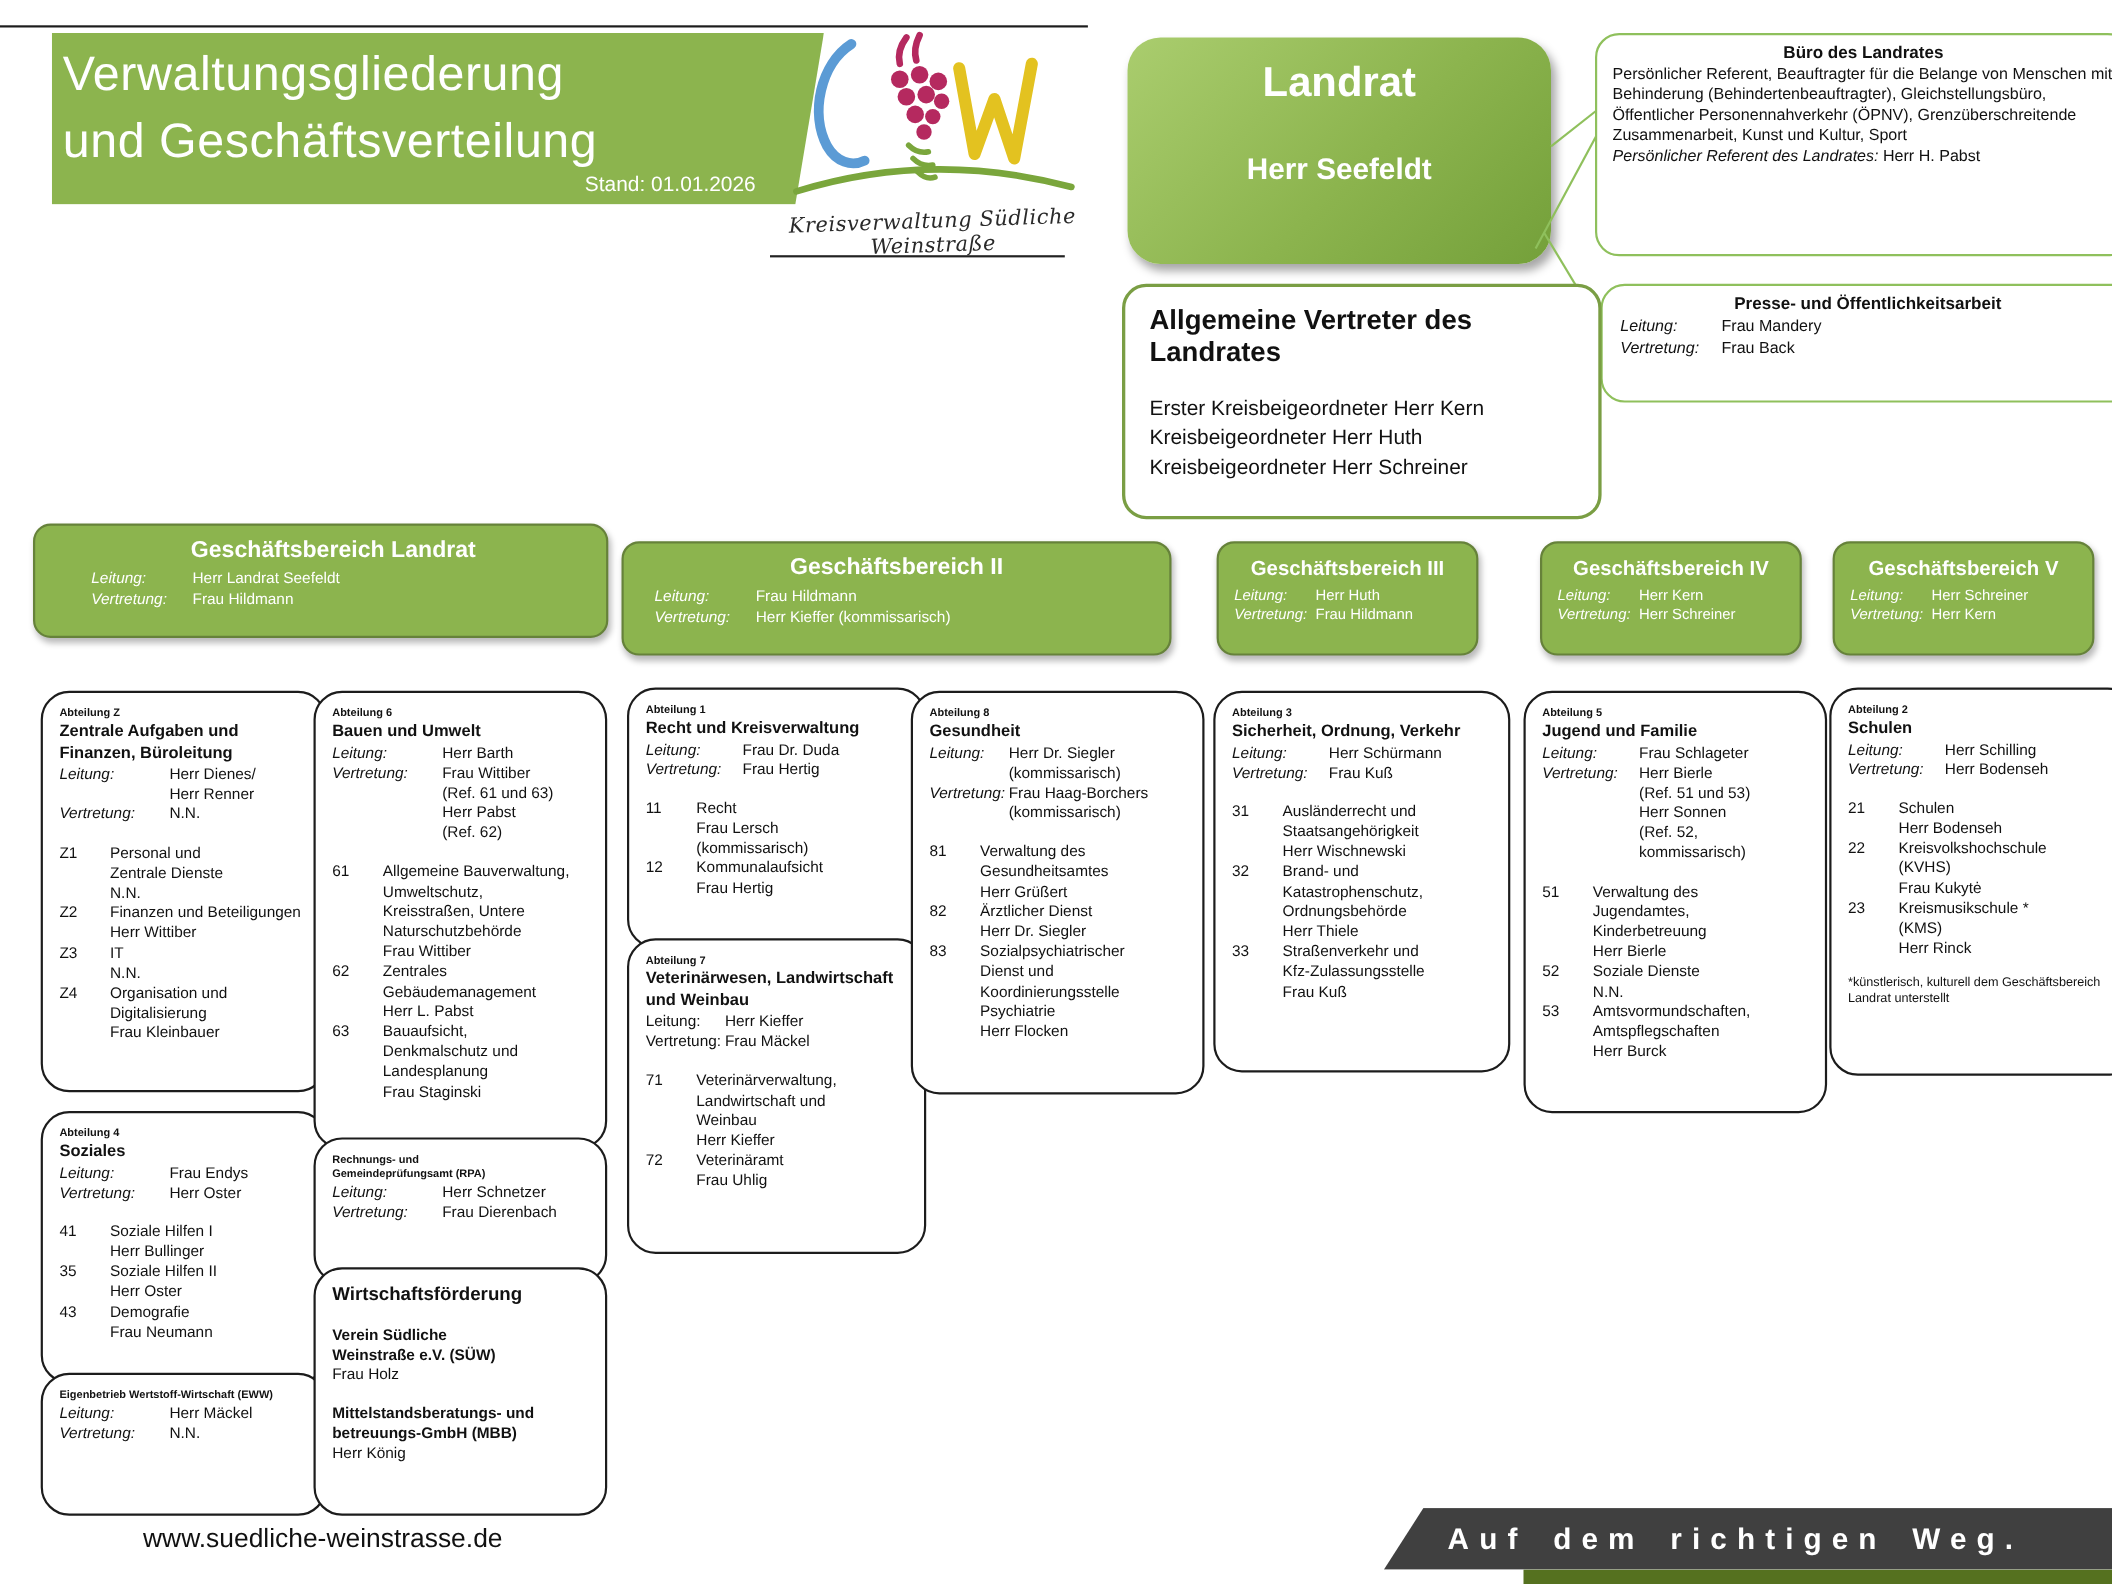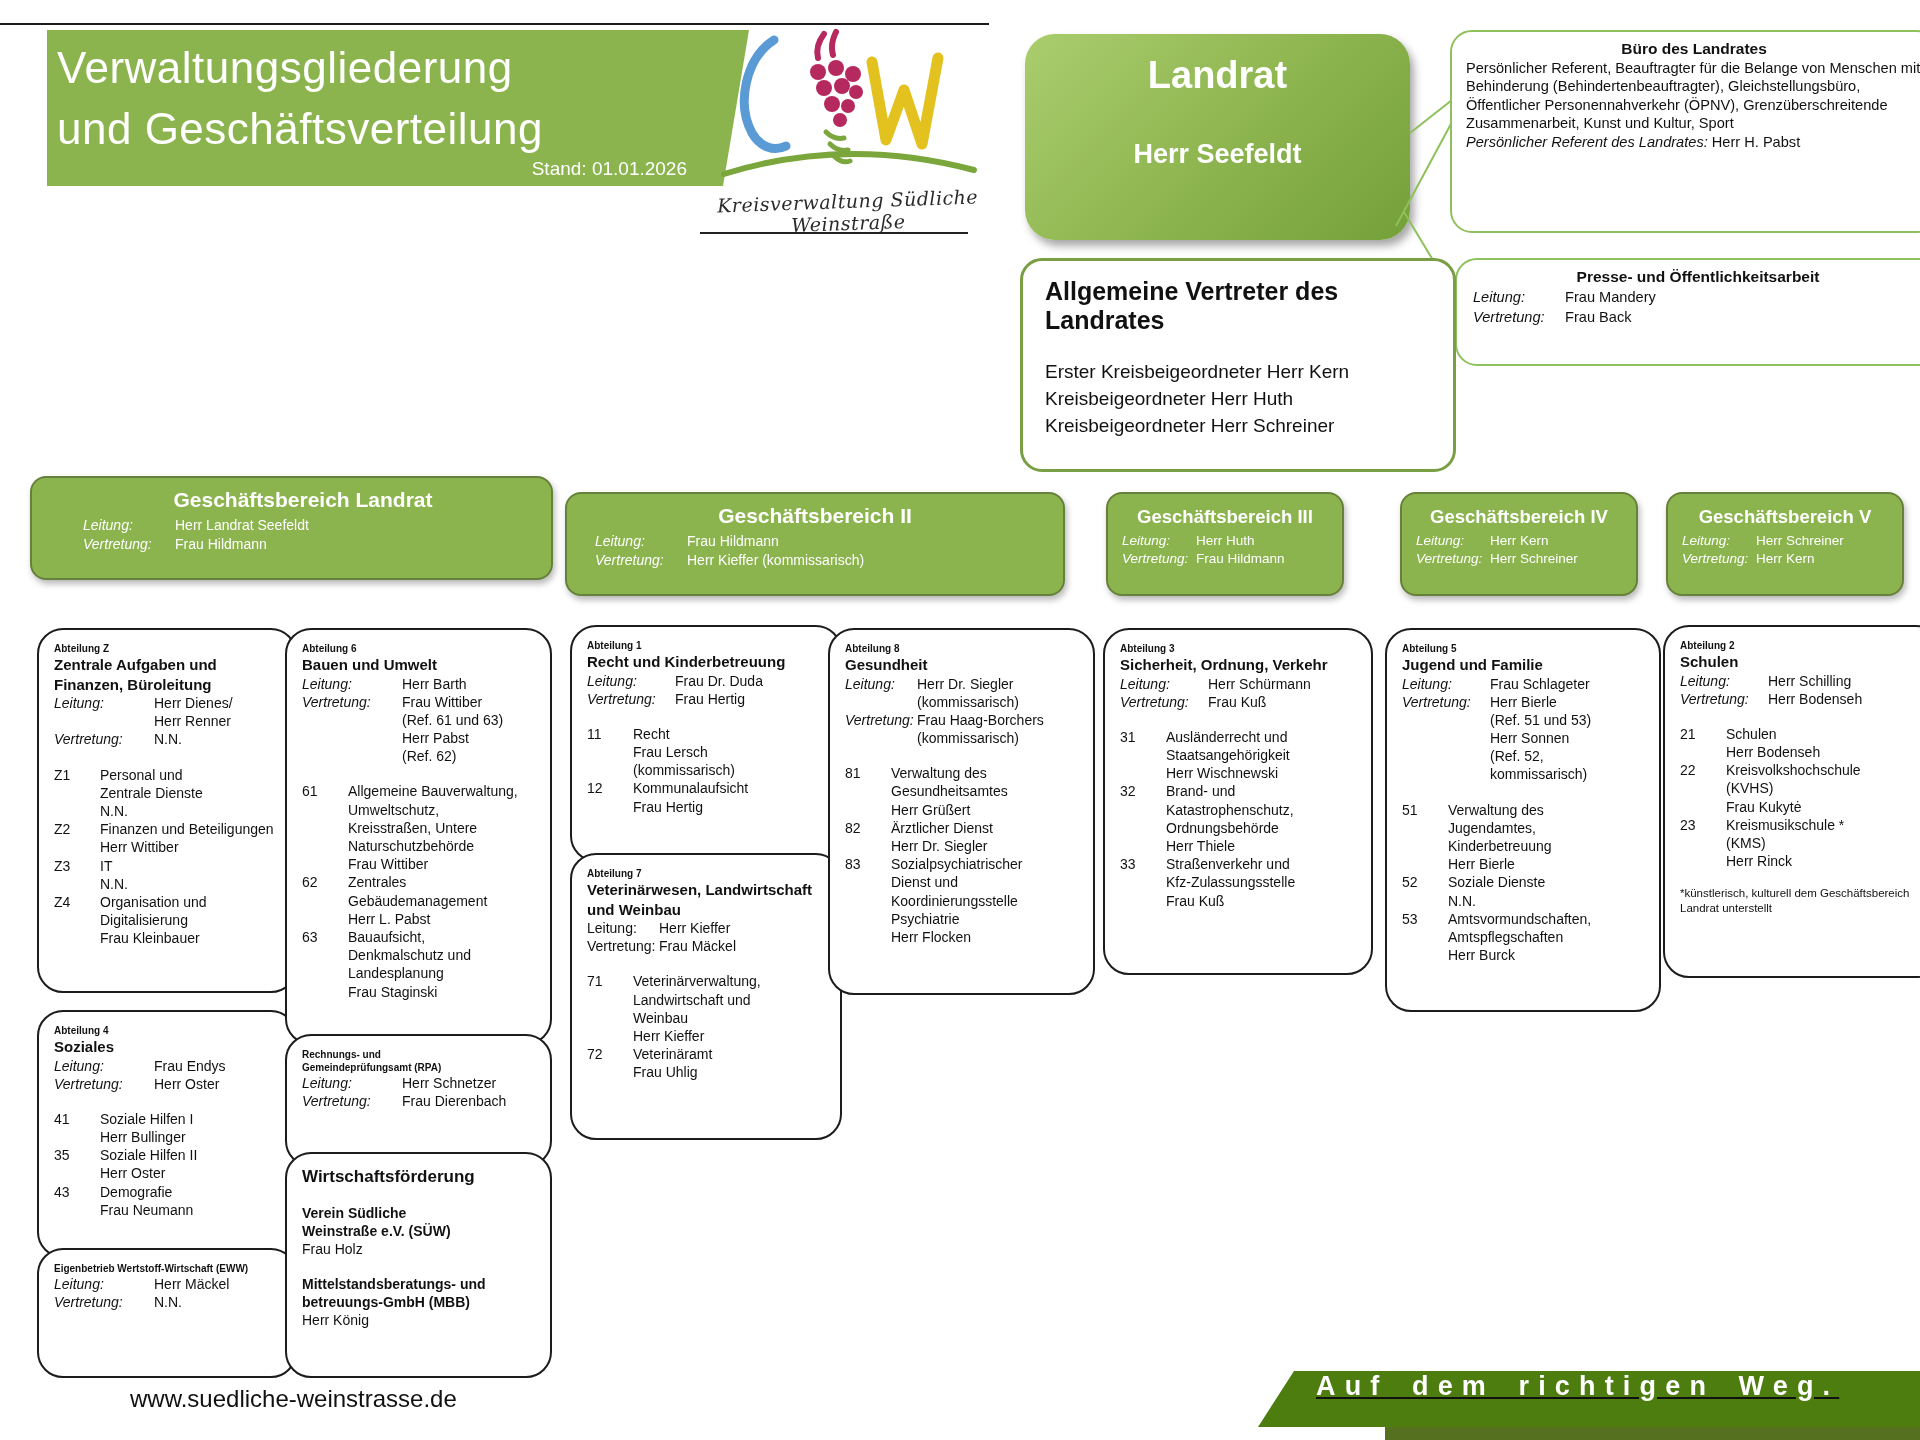--- a/index.html
+++ b/index.html
@@ -50,22 +50,22 @@
   .lrow{display:grid;grid-template-columns:100px 1fr;}
   .lab-sm .lrow{grid-template-columns:72px 1fr;}
   .lab-md .lrow{grid-template-columns:88px 1fr;}
   .refs{margin-top:17px;}
   .rrow{display:grid;grid-template-columns:46px 1fr;}
   .footnote{font-size:11.5px;line-height:1.3;margin-top:16px;}
   .wifo-name{font-weight:bold;margin-top:16px;}
 
   
   .url{font-size:24px;color:#111;}
-  .foot-par{background:#4d7c0f;clip-path:polygon(36px 0,100% 0,100% 100%,0 100%);
-            display:flex;text-decoration:underline;}
+  .foot-par{background:#404040;clip-path:polygon(36px 0,100% 0,100% 100%,0 100%);
+            display:flex;align-items:center;}
   .foot-slogan{color:#fff;font-weight:bold;font-size:27px;letter-spacing:.34em;word-spacing:.25em;
                padding-left:58px;white-space:nowrap;}
   .foot-strip{background:#55711f;}
   svg.connectors{pointer-events:none;}
 </style>
 </head>
 <body>
 
 <div class="page">
 
@@ -338,21 +338,21 @@
     <div class="wifo-name pre">Verein Südliche
 Weinstraße e.V.  (SÜW)</div>
     <div>Frau Holz</div>
     <div class="wifo-name pre">Mittelstandsberatungs- und
 betreuungs-GmbH (MBB)</div>
     <div>Herr König</div>
   </div>
 
   <div class="abs dept lab-md" style="left:570px;top:625px;width:241px;height:211px;">
     <div class="d-title">Abteilung 1</div>
-    <div class="d-sub">Recht und Kinderbetreuung</div>
+    <div class="d-sub">Recht und Kreisverwaltung</div>
     <div class="lrow">
         <span class="it">Leitung:</span>
         <span>Frau Dr. Duda</span>
       </div>
     <div class="lrow">
         <span class="it">Vertretung:</span>
         <span>Frau Hertig</span>
       </div>
     <div class="refs">
       <div class="rrow">

